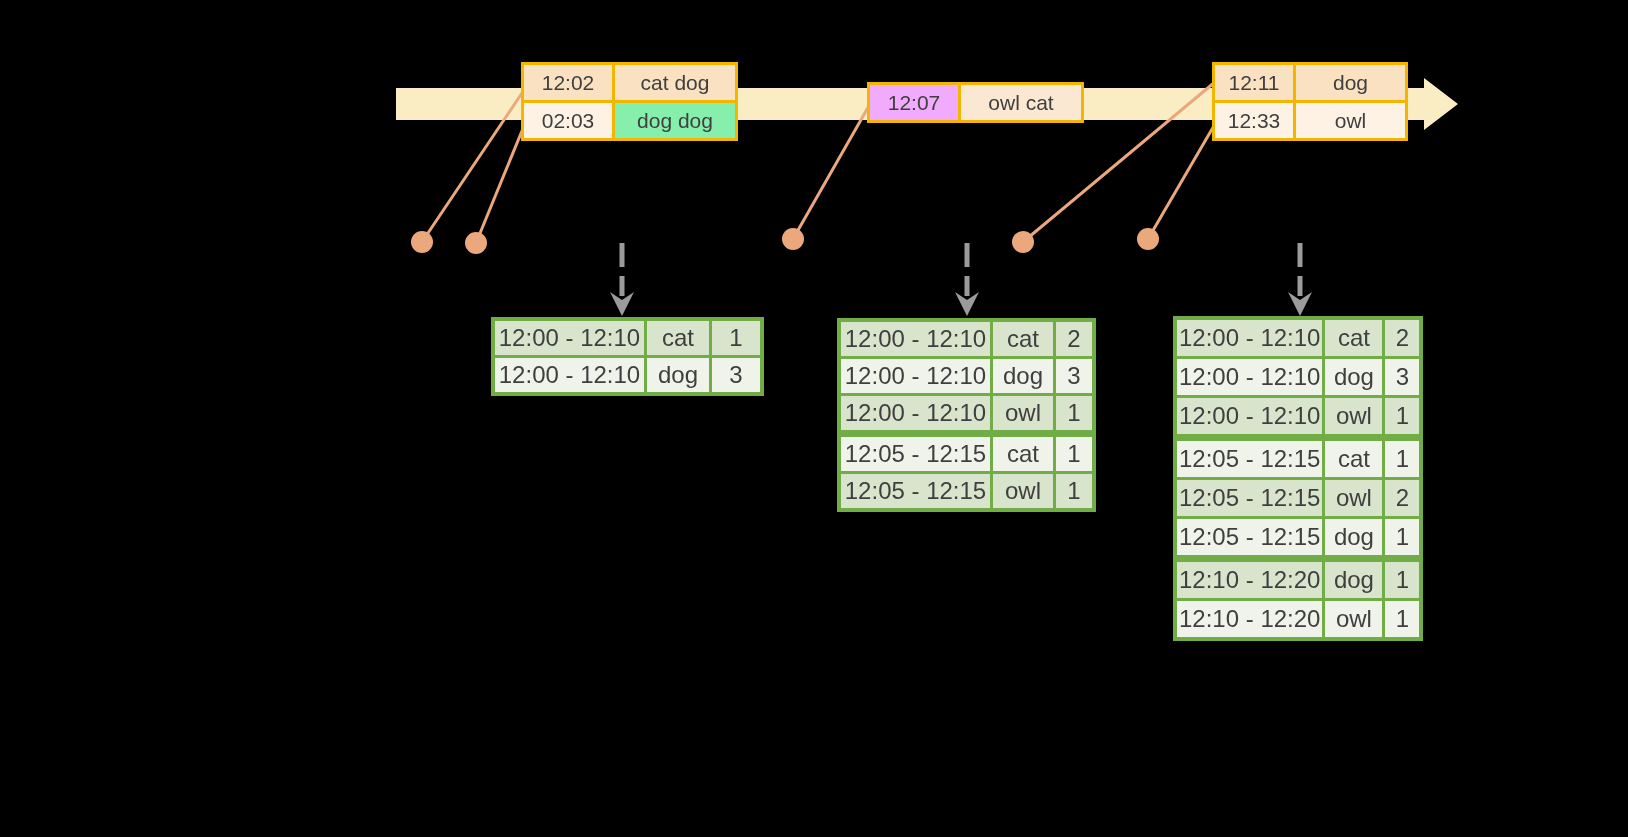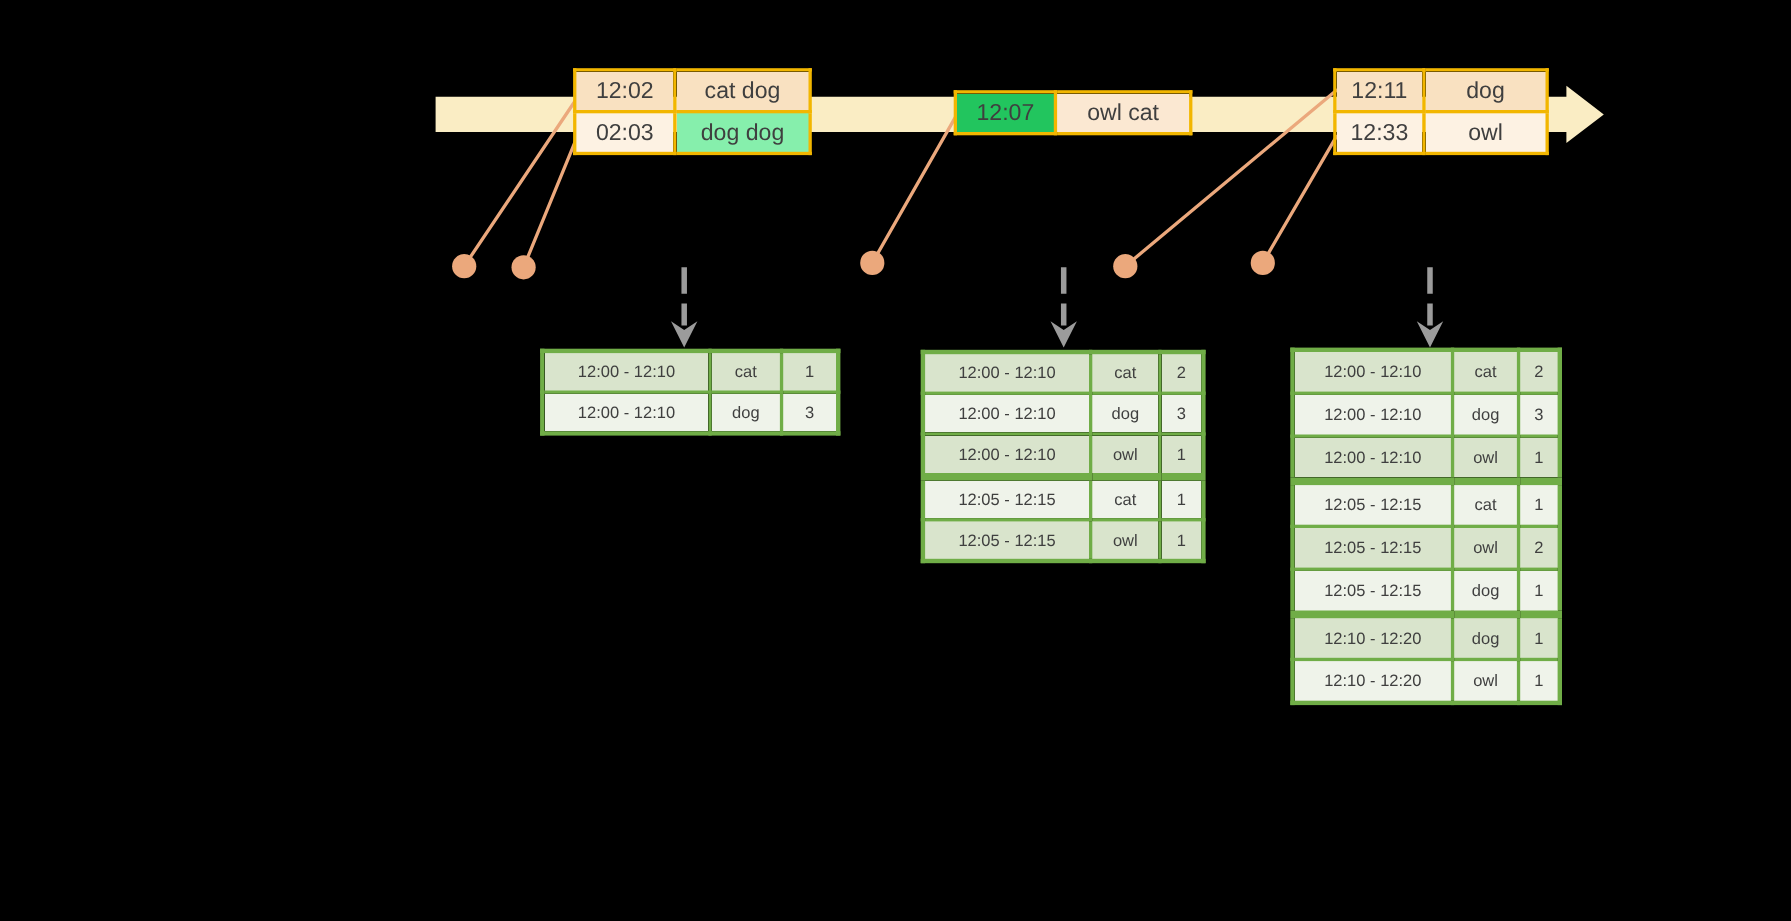--- a/index.html
+++ b/index.html
@@ -16,21 +16,21 @@
   .event-table td {
     border:3px solid #F2B600; text-align:center; vertical-align:middle;
     height:35px; padding:0 4px; white-space:nowrap; overflow:hidden; color:#3F3F3F;
   }
   .etbl-a td:nth-child(1), .etbl-b td:nth-child(1) { width:80px; }
   .etbl-a td:nth-child(2), .etbl-b td:nth-child(2) { width:112px; }
   .etbl-c td:nth-child(1) { width:70px; }
   .etbl-c td:nth-child(2) { width:101px; }
 
   
-  .result-table { font-size:15px; }
+  .result-table { font-size:24px; }
   .result-table td {
     border:3px solid #70AD47; text-align:center; vertical-align:middle;
     height:34px; padding:0 2px; white-space:nowrap; overflow:hidden; color:#3F3F3F;
   }
   .result-table { border:4px solid #70AD47; }
   .result-table tr.group-start td { border-top:7px solid #70AD47; }
   .rtbl-1 td:nth-child(1) { width:145px; }
   .rtbl-1 td:nth-child(2) { width:58px; }
   .rtbl-1 td:nth-child(3) { width:44px; }
   .rtbl-2 td:nth-child(1) { width:145px; }
@@ -97,21 +97,21 @@
         </tr>
         <tr>
           <td style="background: rgb(253, 242, 227);">02:03</td>
           <td style="background: #86efac;">dog dog</td>
         </tr>
       </tbody>
   </table>
   <table id="events-2" class="event-table etbl-b">
     <tbody>
         <tr>
-          <td style="background: #22c55e;">12:07</td>
+          <td style="background: #f0abfc;">12:07</td>
           <td style="background: rgb(251, 232, 210);">owl cat</td>
         </tr>
       </tbody>
   </table>
   <table id="events-3" class="event-table etbl-c">
     <tbody>
         <tr>
           <td style="background: rgb(249, 225, 193); margin-top: 22px;">12:11</td>
           <td style="background: rgb(249, 225, 193);">dog</td>
         </tr>

